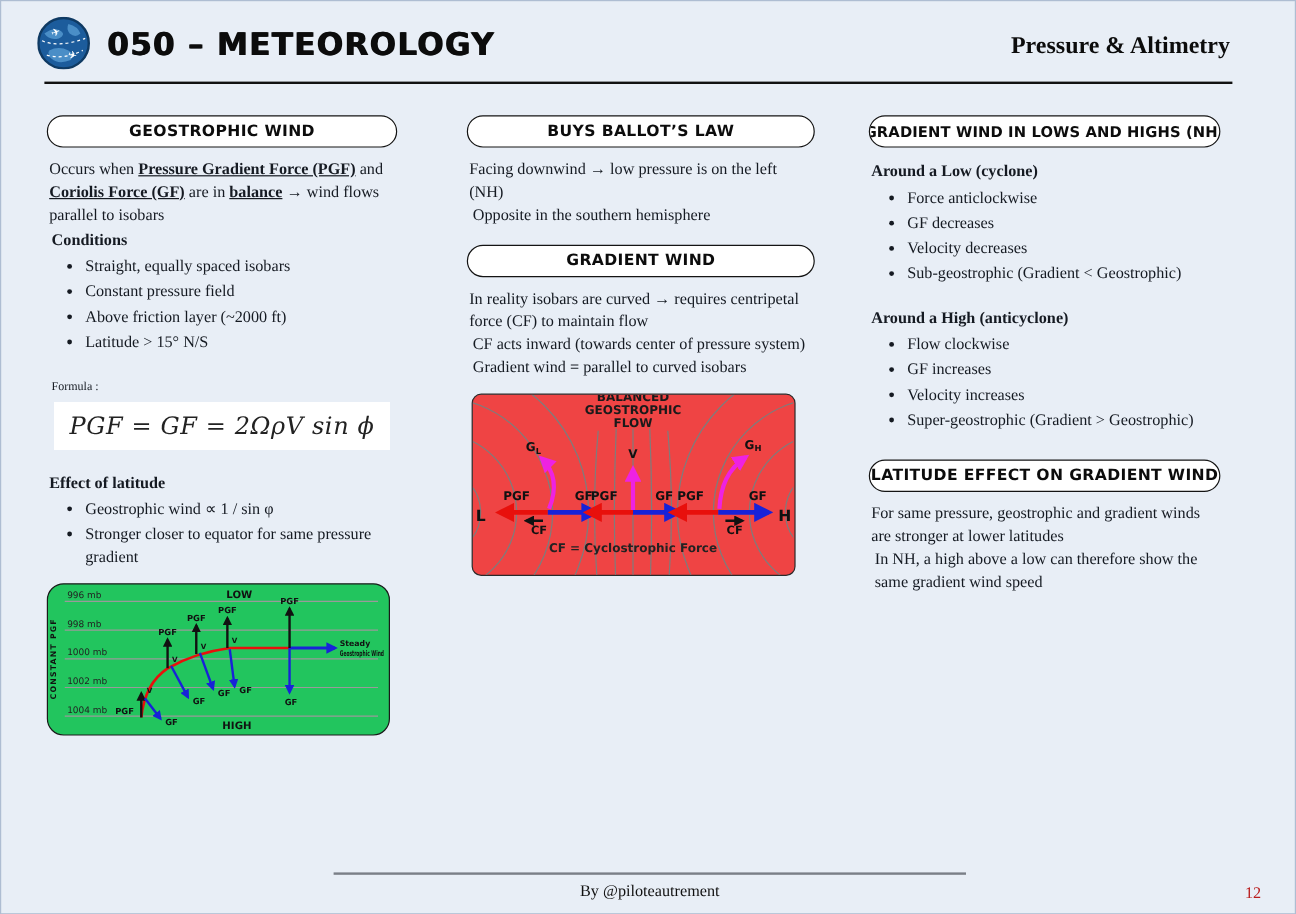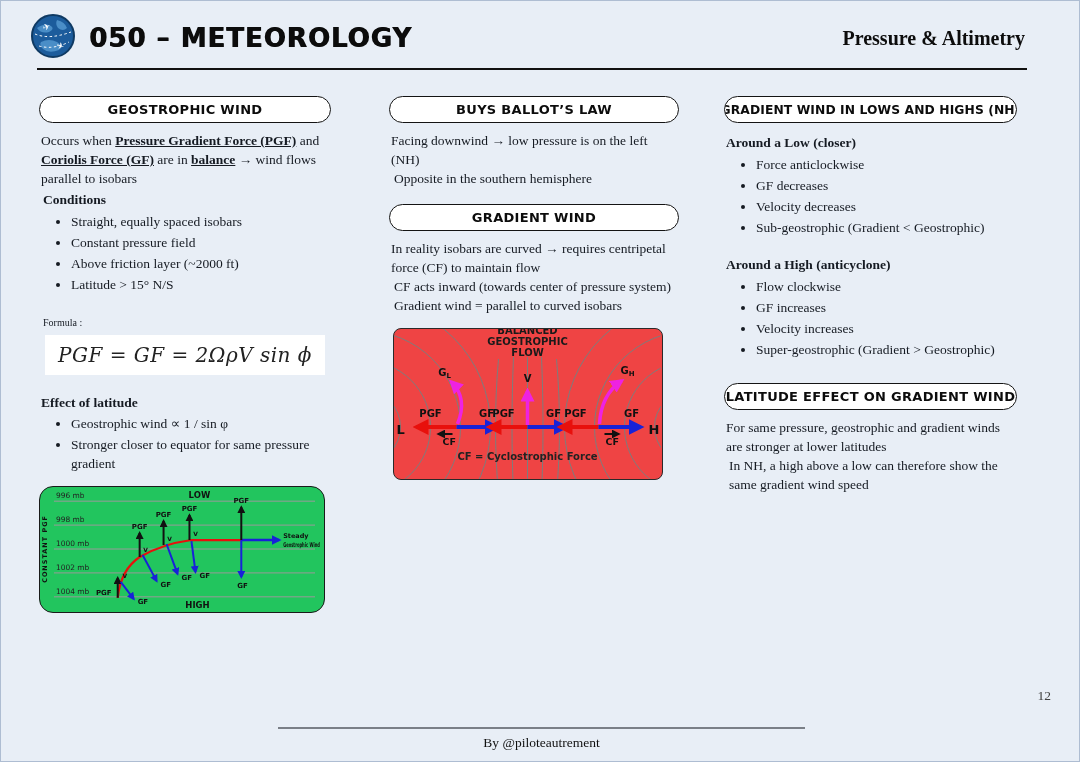--- a/index.html
+++ b/index.html
@@ -66,21 +66,21 @@
     box-sizing:border-box;margin-top:13px;width:286px;height:127px;
     background:#22c55e;border:1.6px solid #1a1a1a;border-radius:14px;overflow:hidden;
   }
   .diag2{
     box-sizing:border-box;margin:13px 0 0 4px;width:270px;height:152px;
     background:#ef4444;border:1.4px solid #2a2a2a;border-radius:8px;overflow:hidden;
   }
   
   .ftr-rule{position:absolute;left:277px;top:726px;width:527px;height:2px;background:#7a7f87;}
   .ftr-credit{position:absolute;left:277px;top:734px;width:527px;text-align:center;font-size:13.5px;color:#111;}
-  .ftr-page{position:absolute;right:28px;top:687px;font-size:13.5px;color:#404040;}
+  .ftr-page{position:absolute;right:28px;top:735px;font-size:13.5px;color:#b91c1c;}
   svg text{font-family:"DejaVu Sans", sans-serif;}
 </style>
 </head>
 <body>
 
 <div class="page">
 
   <svg class="globe" viewBox="0 0 44 44">
     <circle cx="22" cy="22" r="21" fill="#1c5c9c" stroke="#0f3a63" stroke-width="2"></circle>
     <path d="M6 14 Q14 8 20 12 Q24 15 18 18 Q10 20 6 14 Z" fill="#4a8ec7"></path>
@@ -276,21 +276,21 @@
         <text x="1" y="163" font-size="10.5" font-weight="bold" fill="#111">PGF-GF=CF</text>
         <text x="264" y="163" font-size="10.5" font-weight="bold" text-anchor="end" fill="#111">GF-PGF=CF</text>
       </svg>
     </div>
   </div>
 
   <div class="col col3">
     <div class="pill sm">
       <span>GRADIENT WIND IN LOWS AND HIGHS (NH)</span>
     </div>
-    <div class="subhead" style="margin-top:10px;margin-left:2px;">Around a Low (closer)</div>
+    <div class="subhead" style="margin-top:10px;margin-left:2px;">Around a Low (cyclone)</div>
     <ul>
       <li>Force anticlockwise</li>
       <li>GF decreases</li>
       <li>Velocity decreases</li>
       <li>Sub-geostrophic (Gradient &lt; Geostrophic)</li>
     </ul>
     <div class="subhead gap" style="margin-left:2px;">Around a High (anticyclone)</div>
     <ul>
       <li>Flow clockwise</li>
       <li>GF increases</li>

